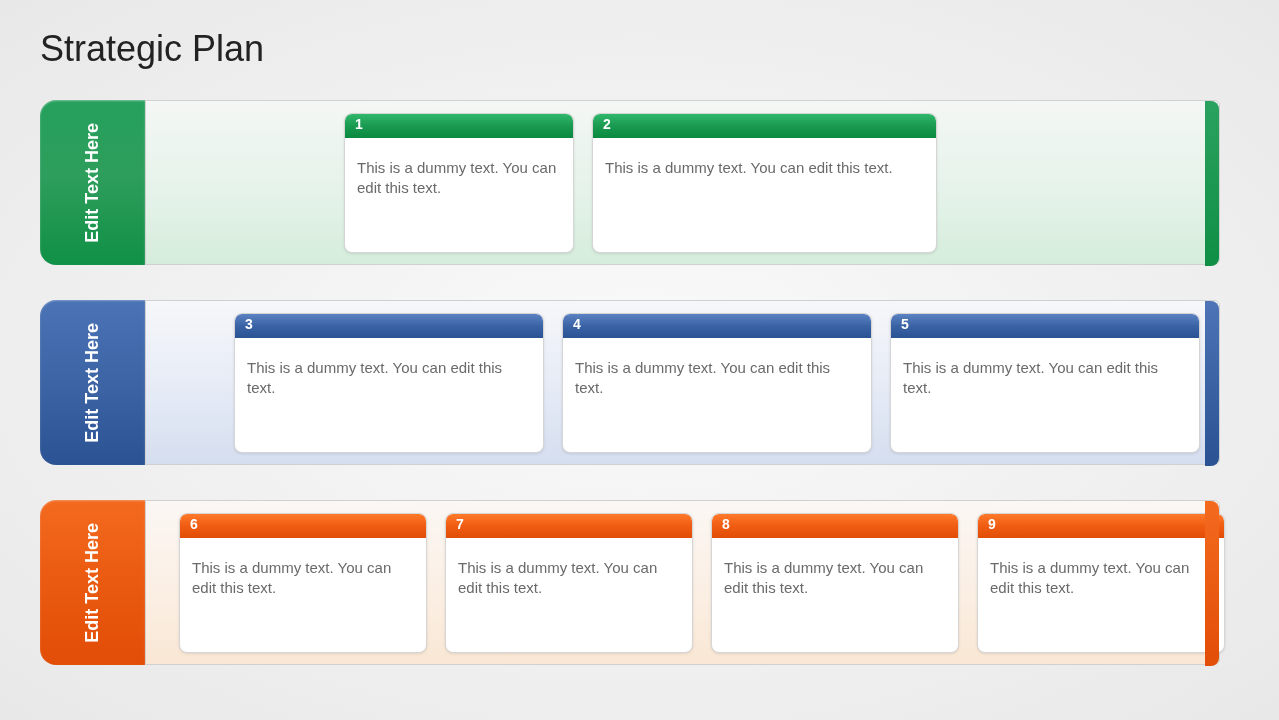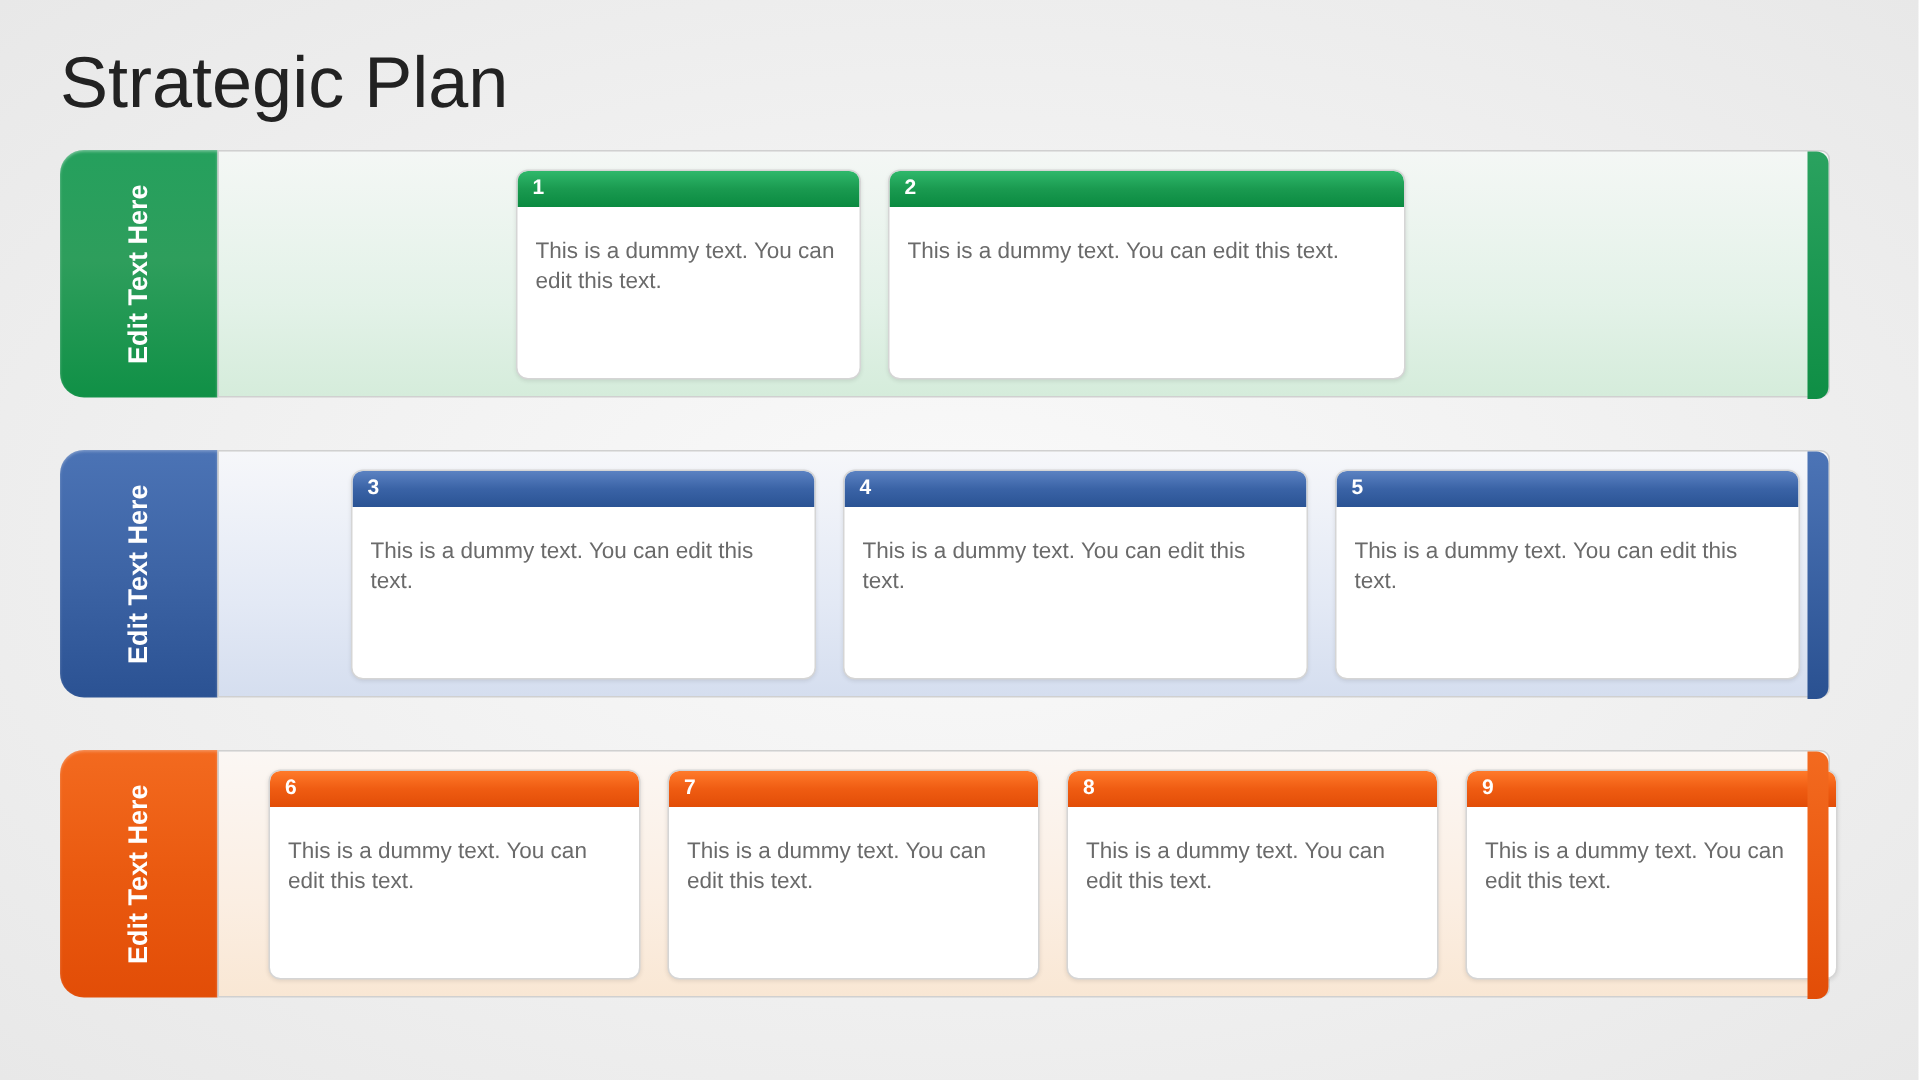--- a/index.html
+++ b/index.html
@@ -6,21 +6,21 @@
   html, body { width: 1279px; height: 720px; }
   body {
     background: radial-gradient(ellipse at center, #fafafa 0%, #e8e8e8 100%);
     font-family: "Segoe UI", Arial, sans-serif;
     overflow: hidden;
   }
   .title {
     position: absolute;
     top: 28px;
     left: 40px;
-    font-size: 48px;
+    font-size: 36px;
     font-weight: 300;
     color: #222;
   }
   .row {
     position: absolute;
     left: 40px;
     width: 1200px;
     height: 165px;
   }
   .row-1 { top: 100px; }

